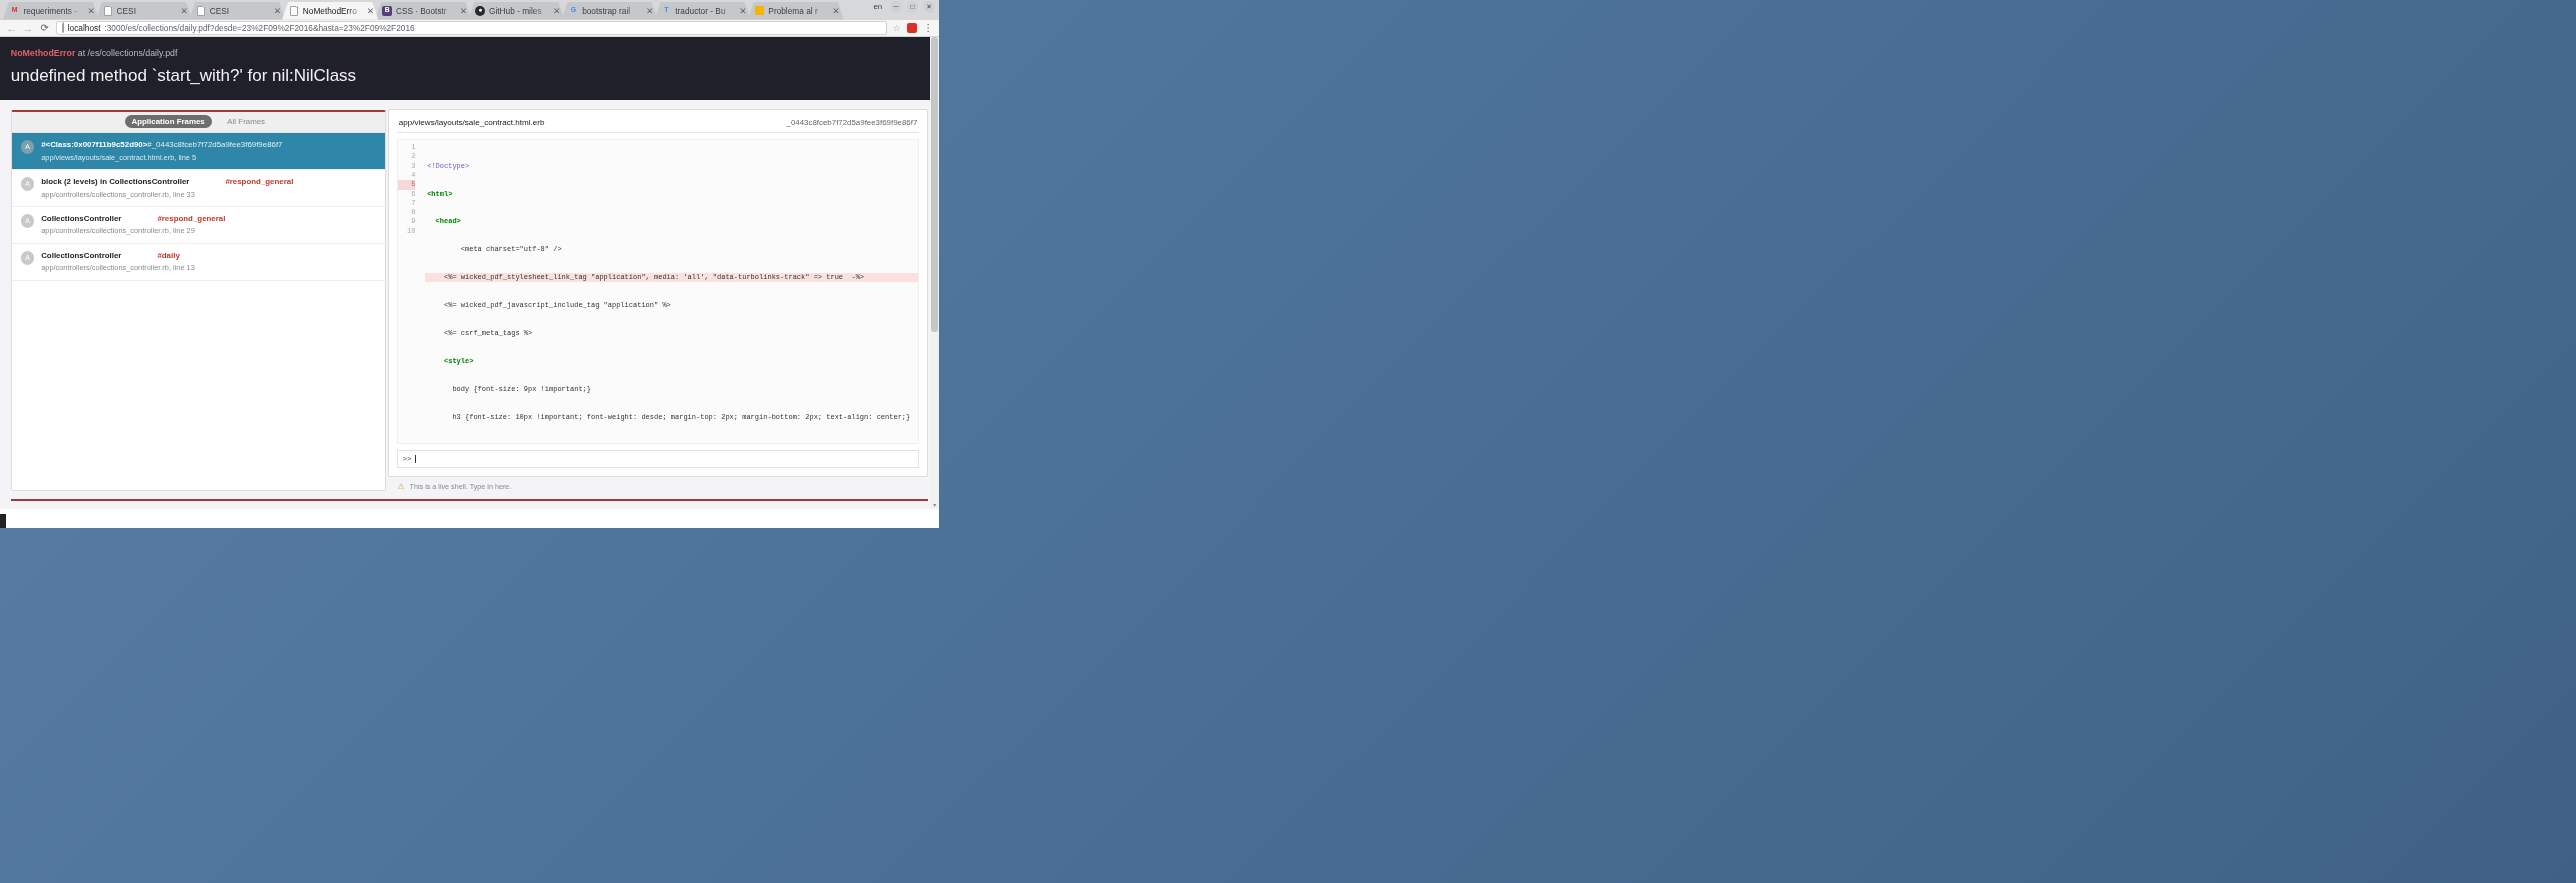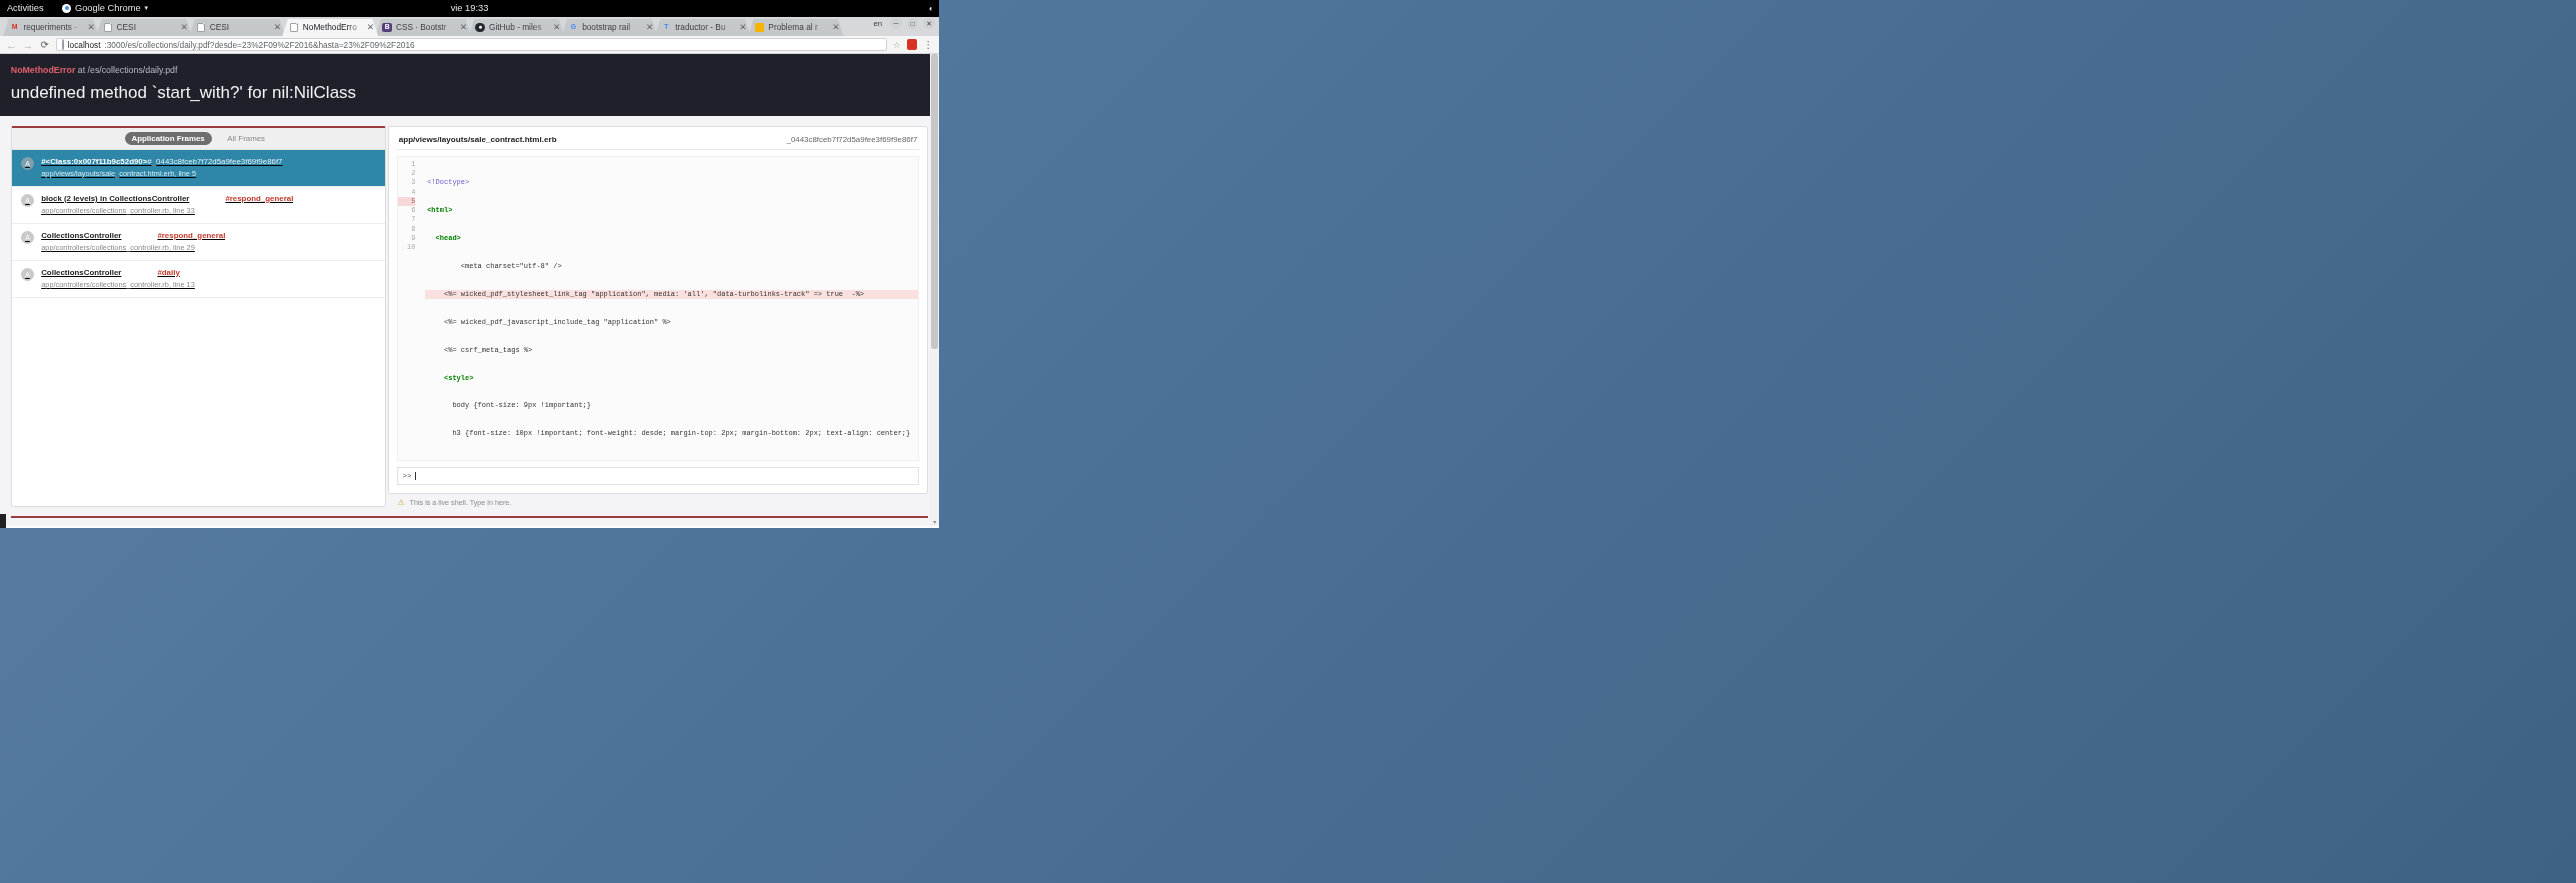--- a/index.html
+++ b/index.html
@@ -140,21 +140,21 @@
     border-radius: 2px; height: 381px; overflow: hidden;
   }
   #frames-tabs {
     height: 21.6px; background: #efefef; border-bottom: 1px solid #e2e2e2;
     display: flex; align-items: center; justify-content: center; gap: 8.8px;
   }
   .ftab { font-size: 7.9px; color:#888; padding: 2px 6.9px; border-radius: 7.9px; }
   .ftab.on { background:#6e6e6e; color:#fff; font-weight:700; }
   .frame-row {
     display: flex; gap: 6.9px; align-items: flex-start;
-    padding: 5.9px 7.9px 5.9px 8.8px; border-bottom: 1px solid #ededed; text-decoration: underline;
+    padding: 5.9px 7.9px 5.9px 8.8px; border-bottom: 1px solid #ededed;
   }
   .frame-row.sel { background:#2e87a8; }
   .frame-badge {
     width: 13.7px; height: 13.7px; flex:0 0 13.7px; border-radius:50%;
     background:#c9c9c9; color:#fff; font-size:6.9px;
     display:flex; align-items:center; justify-content:center; margin-top:1px;
   }
   .frame-row.sel .frame-badge { background:#7d9fae; }
   .frame-main { font-size: 7.9px; line-height: 1.45; min-width:0; }
   .frame-title { color:#222; font-weight:700; white-space:nowrap; overflow:hidden; text-overflow:ellipsis;}
@@ -167,21 +167,21 @@
   
   #rightcol { flex: 1 1 auto; min-width: 0; }
   #source-card {
     background: #fff; border: 1px solid #dcdcdc; border-radius: 2px;
     padding: 6.9px 7.9px 7.9px 7.9px;
   }
   #source-head {
     display:flex; justify-content: space-between; align-items:baseline;
     font-size: 8.1px; padding: 1px 2px 4.9px 2px; border-bottom:1px solid #e6e6e6;
   }
-  #source-head .fname { font-weight: 700; color:#222; }
+  #source-head .fname { font-weight: 400; color:#222; }
   #source-head .fhash { color:#666; font-weight:400; font-size:7.9px;}
   #code {
     display:flex; margin-top:5.9px; background:#fbfbfb;
     border:1px solid #efefef; font-family:"Liberation Mono", monospace;
     font-size:7px; line-height:1.33;
   }
   #gutter { width: 21.6px; flex:0 0 21.6px; text-align:right; padding: 2.9px 3.9px 2.9px 0; color:#aaa; }
   #gutter div.hl { background:#f7d7d7; color:#a06a6a; }
   #codelines { flex:1 1 auto; padding: 2.9px 0 2.9px 5.9px; min-width:0; overflow:hidden; white-space:pre;}
   #codelines div { padding-left: 2px;}
@@ -218,32 +218,20 @@
     position:absolute; left:0; bottom:0; width:5.9px; height:13.7px; background:#222;
   }
 </style>
 </head>
 <body>
 
 <div id="desktop"></div>
 
 <div id="browser-window">
 
-  <div id="topbar">
-    <span class="activities">Activities</span>
-    <span class="appmenu">
-      <span class="chrome-dot"></span>
-      <span>Google Chrome</span>
-      <span class="caret">▾</span>
-    </span>
-    <span class="clock">vie 19:33</span>
-    <span class="status-right">
-      <span>◖</span>
-    </span>
-  </div>
 
   <div id="tabstrip">
     <div class="tab">
       <span class="tfav fav-gmail">M</span>
       <span class="tlabel">requeriments -</span>
       <span class="tclose">✕</span>
     </div>
     <div class="tab">
       <span class="tfav">
           <span class="page-ico"></span>

